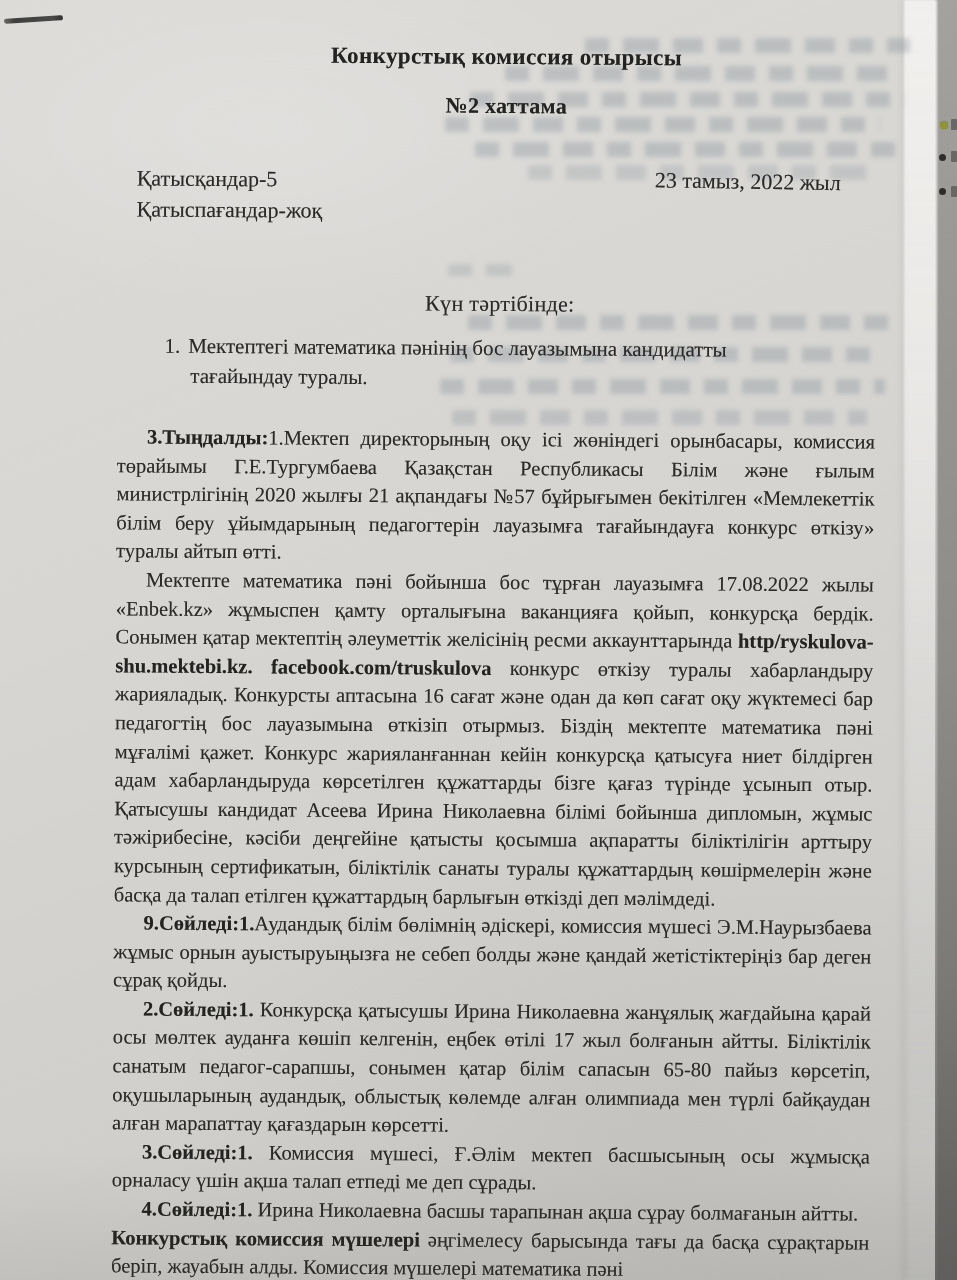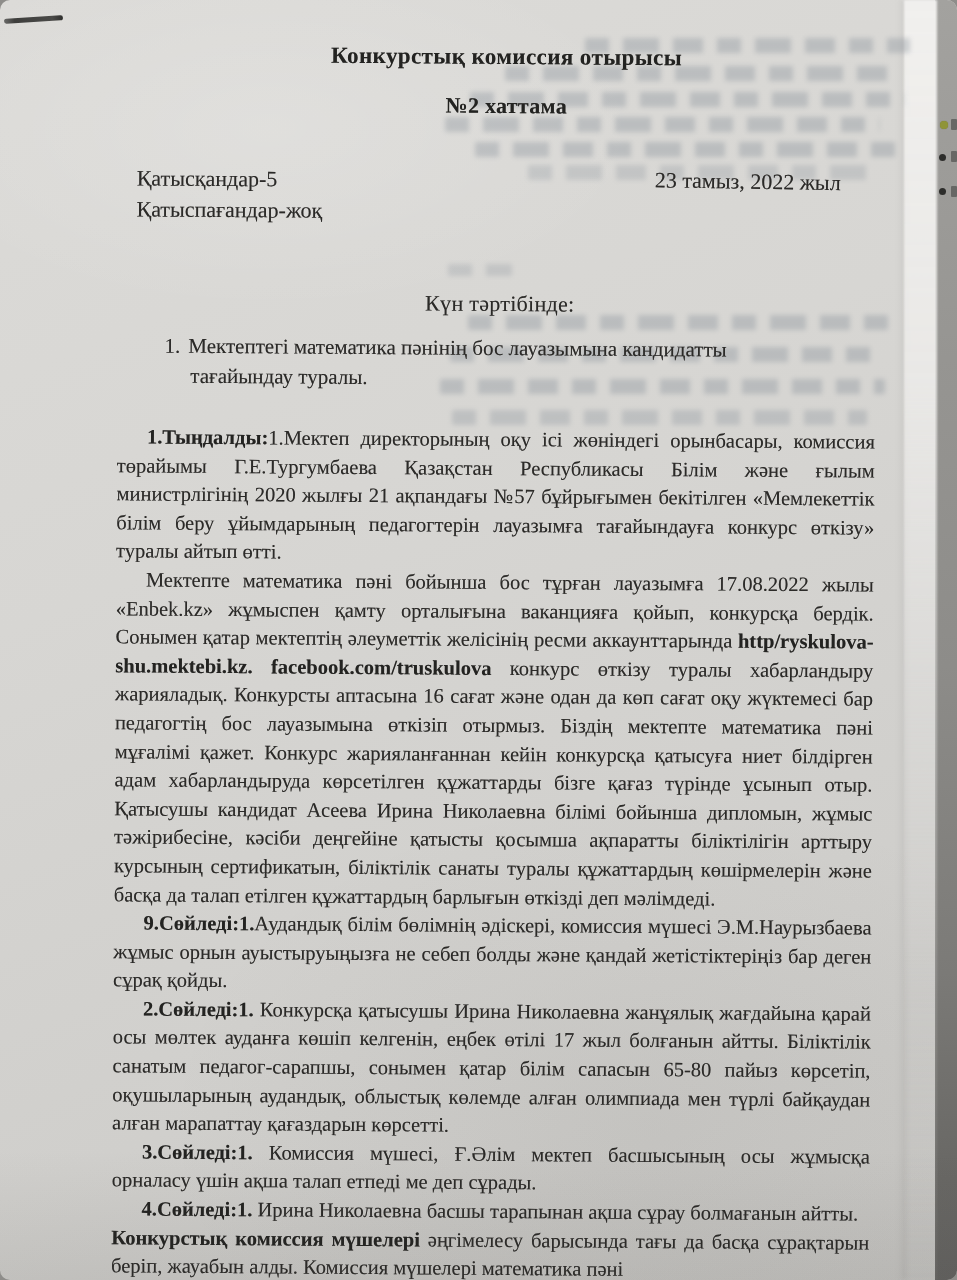--- a/index.html
+++ b/index.html
@@ -4,21 +4,20 @@
 <style>
   html,body{margin:0;padding:0;}
   body{
     width:957px;height:1280px;overflow:hidden;
     background:#8e8d8a;
     font-family:"Liberation Serif","DejaVu Serif",serif;
   }
   .scene{
     position:relative;width:957px;height:1280px;overflow:hidden;
     background:linear-gradient(158deg,#dcdbd8 0%,#d7d6d3 38%,#d0cfcc 72%,#c7c6c3 100%);
-    border-radius:10px;
   }
   .scene::before{
     content:"";position:absolute;inset:0;pointer-events:none;
     background:
       radial-gradient(ellipse 620px 300px at 28% 10%, rgba(255,255,255,0.16), transparent 62%),
       radial-gradient(ellipse 760px 520px at 68% 88%, rgba(40,38,34,0.05), transparent 65%);
   }
   .scene::after{
     content:"";position:absolute;left:0;right:0;bottom:0;height:130px;pointer-events:none;
     background:linear-gradient(180deg, transparent, rgba(60,58,54,0.09));
@@ -159,21 +158,21 @@
       <div class="meta-date">23 тамыз, 2022 жыл</div>
     </div>
 
     <div class="agenda-heading">Күн тәртібінде:</div>
 
     <div class="agenda-item">
       <span class="agenda-num">1.</span><span>Мектептегі математика пәнінің бос лауазымына кандидатты тағайындау туралы.</span>
     </div>
 
     <div class="doc-body">
-      <p><span class="b">1.Тыңдалды:</span><span>1.Мектеп директорының оқу ісі жөніндегі орынбасары, комиссия төрайымы Г.Е.Тургумбаева Қазақстан Республикасы Білім және ғылым министрлігінің 2020 жылғы 21 ақпандағы №57 бұйрығымен бекітілген «Мемлекеттік білім беру ұйымдарының педагогтерін лауазымға тағайындауға конкурс өткізу» туралы айтып өтті.</span><span class="b"></span><span></span></p>
+      <p><span class="b">3.Тыңдалды:</span><span>1.Мектеп директорының оқу ісі жөніндегі орынбасары, комиссия төрайымы Г.Е.Тургумбаева Қазақстан Республикасы Білім және ғылым министрлігінің 2020 жылғы 21 ақпандағы №57 бұйрығымен бекітілген «Мемлекеттік білім беру ұйымдарының педагогтерін лауазымға тағайындауға конкурс өткізу» туралы айтып өтті.</span><span class="b"></span><span></span></p>
       <p><span class="b"></span><span>Мектепте математика пәні бойынша бос тұрған лауазымға 17.08.2022 жылы «Enbek.kz» жұмыспен қамту орталығына ваканцияға қойып, конкурсқа бердік. Сонымен қатар мектептің әлеуметтік желісінің ресми аккаунттарында </span><span class="b">http/ryskulova-shu.mektebi.kz. facebook.com/truskulova</span><span> конкурс өткізу туралы хабарландыру жарияладық. Конкурсты аптасына 16 сағат және одан да көп сағат оқу жүктемесі бар педагогтің бос лауазымына өткізіп отырмыз. Біздің мектепте математика пәні мұғалімі қажет. Конкурс жарияланғаннан кейін конкурсқа қатысуға ниет білдірген адам хабарландыруда көрсетілген құжаттарды бізге қағаз түрінде ұсынып отыр. Қатысушы кандидат Асеева Ирина Николаевна білімі бойынша дипломын, жұмыс тәжірибесіне, кәсіби деңгейіне қатысты қосымша ақпаратты біліктілігін арттыру курсының сертификатын, біліктілік санаты туралы құжаттардың көшірмелерін және басқа да талап етілген құжаттардың барлығын өткізді деп мәлімдеді.</span></p>
       <p><span class="b">9.Сөйледі:1.</span><span>Аудандық білім бөлімнің әдіскері, комиссия мүшесі Э.М.Наурызбаева жұмыс орнын ауыстыруыңызға не себеп болды және қандай жетістіктеріңіз бар деген сұрақ қойды.</span><span class="b"></span><span></span></p>
       <p><span class="b">2.Сөйледі:1.</span><span> Конкурсқа қатысушы Ирина Николаевна жанұялық жағдайына қарай осы мөлтек ауданға көшіп келгенін, еңбек өтілі 17 жыл болғанын айтты. Біліктілік санатым педагог-сарапшы, сонымен қатар білім сапасын 65-80 пайыз көрсетіп, оқушыларының аудандық, облыстық көлемде алған олимпиада мен түрлі байқаудан алған марапаттау қағаздарын көрсетті.</span><span class="b"></span><span></span></p>
       <p><span class="b">3.Сөйледі:1.</span><span> Комиссия мүшесі, Ғ.Әлім мектеп басшысының осы жұмысқа орналасу үшін ақша талап етпеді ме деп сұрады.</span><span class="b"></span><span></span></p>
       <p><span class="b">4.Сөйледі:1.</span><span> Ирина Николаевна басшы тарапынан ақша сұрау болмағанын айтты.</span><span class="b"></span><span></span></p>
       <p class="no-indent"><span class="b">Конкурстық комиссия мүшелері</span><span> әңгімелесу барысында тағы да басқа сұрақтарын беріп, жауабын алды. Комиссия мүшелері математика пәні</span><span class="b"></span><span></span></p>
     </div>
 
   </div>
 </div>

